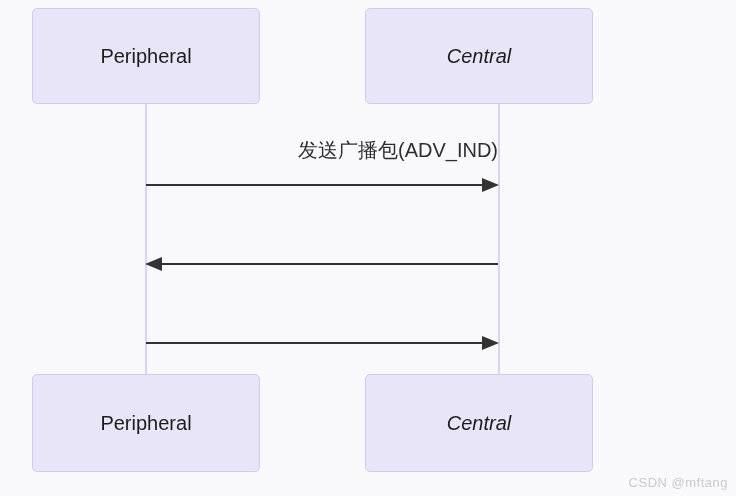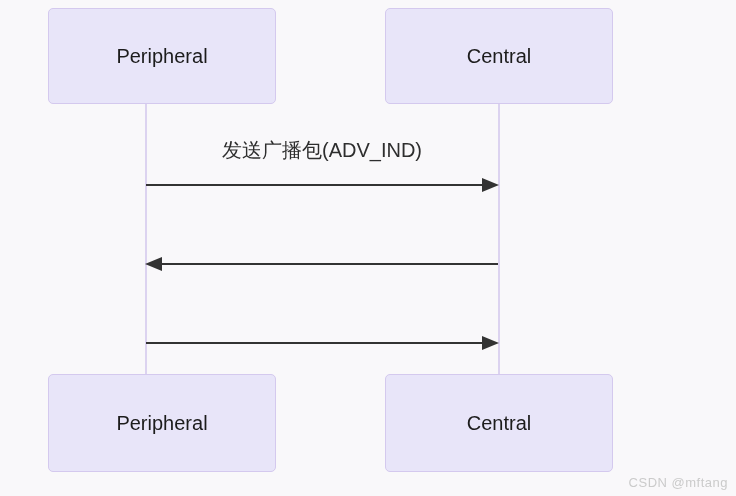--- a/index.html
+++ b/index.html
@@ -23,38 +23,38 @@
     border-radius: 5px;
     box-sizing: border-box;
     display: flex;
     align-items: center;
     justify-content: center;
     font-size: 20px;
     color: #1c1c1c;
   }
   .actor-top { top: 8px; }
   .actor-bottom { top: 374px; height: 98px; }
-  .actor-left { left: 48px; align-items: center; }
-  .actor-right { left: 385px; }
+  .actor-left { left: 32px; align-items: center; }
+  .actor-right { left: 365px; font-style: italic; }
 
   .lifeline {
     position: absolute;
     top: 104px;
     width: 2px;
     height: 270px;
     background: #dcd3f0;
   }
   .lifeline-left { left: 145px; }
   .lifeline-right { left: 498px; }
 
   .msg-label {
     position: absolute;
     left: 146px;
     width: 352px;
-    text-align: center;
+    text-align: right;
     font-size: 20px;
     color: #2e2e2e;
     white-space: nowrap;
   }
   .arrow {
     position: absolute;
     left: 146px;
     width: 352px;
     height: 14px;
   }

